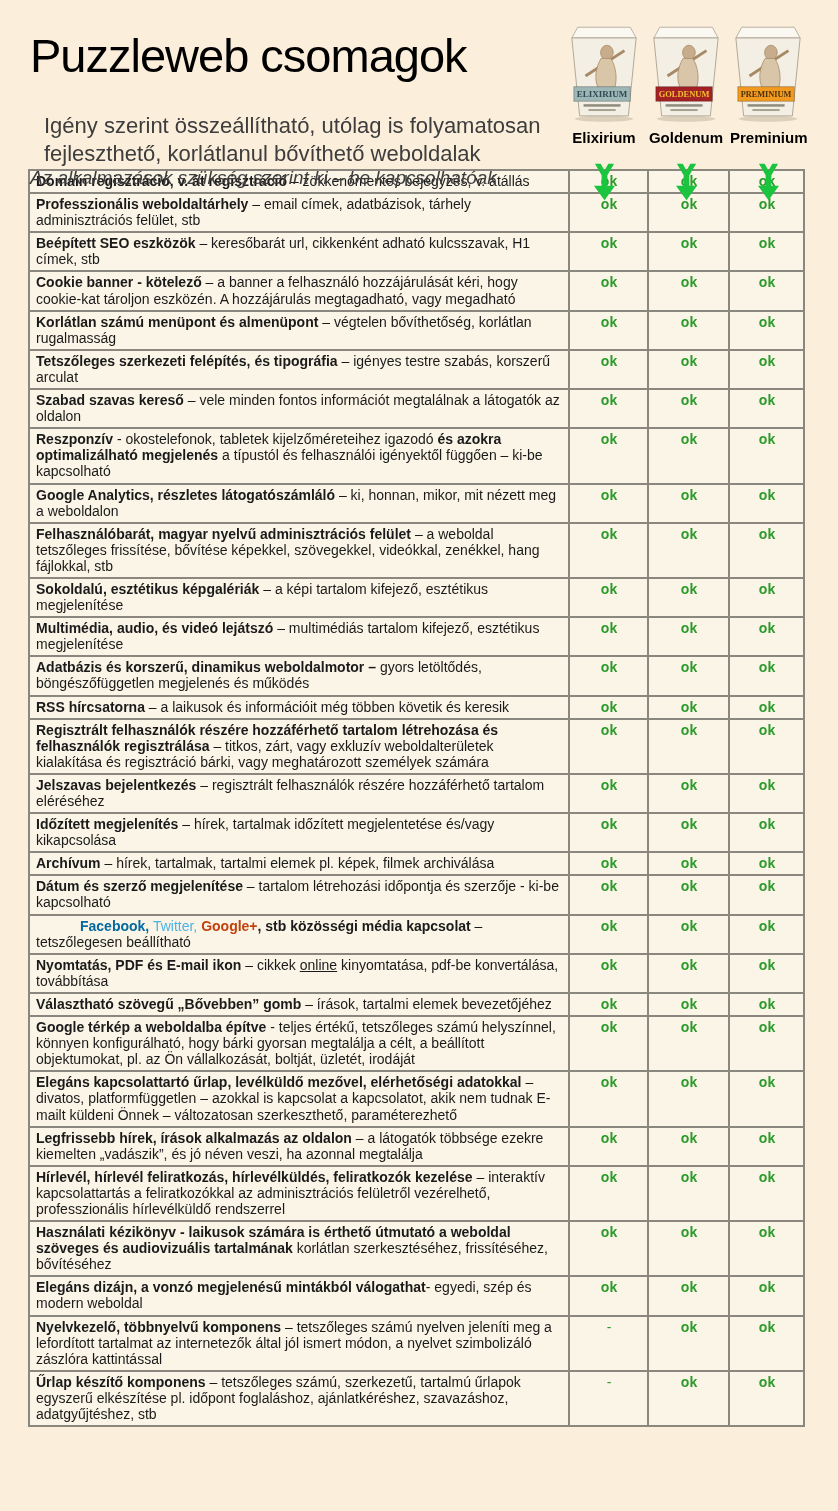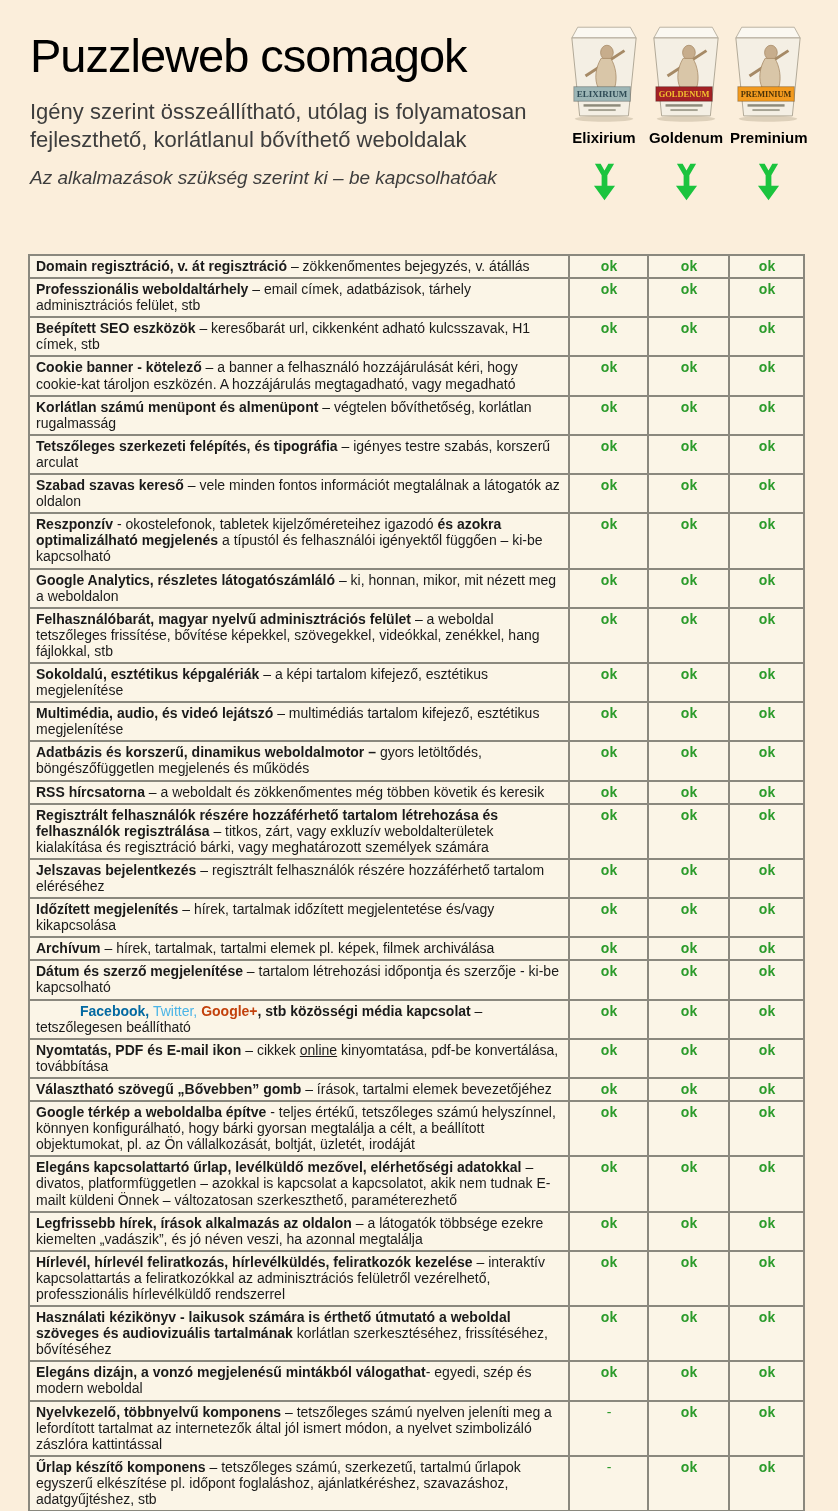--- a/index.html
+++ b/index.html
@@ -5,28 +5,28 @@
   html,body{margin:0;padding:0;}
   body{
     width:838px;
     background:#fbeedb;
     font-family:"Liberation Sans", sans-serif;
     color:#111;
   }
   .page{position:relative;width:838px;min-height:1511px;}
 
   
-  .hdr{position:relative;height:254px;}
+  .hdr{position:relative;height:169px;}
   .title{
     position:absolute;left:30px;top:28px;margin:0;
     font-size:47px;font-weight:400;letter-spacing:-1px;color:#000;
     white-space:nowrap;
   }
   .subtitle{
-    position:absolute;left:30px;top:98px;width:530px;margin:0;
+    position:absolute;left:30px;top:98px;width:530px;margin:14px;
     font-size:22px;line-height:1.27;color:#3d3d3d;
   }
   .note{
     position:absolute;left:30px;top:167px;margin:0;
     font-size:19px;color:#3d3d3d;white-space:nowrap;font-style:italic;
   }
   .pk-wrap{position:absolute;left:566px;top:24px;width:240px;}
   .pk-row{display:flex;justify-content:space-between;}
   .pk-col{width:76px;text-align:center;}
   .pk-name{font-weight:bold;font-size:15px;margin-top:1px;color:#000;}
@@ -218,21 +218,21 @@
           <td class="val ok">ok</td>
           <td class="val ok">ok</td>
         </tr>
         <tr>
           <td class="desc"><span class="b">Adatbázis és korszerű, dinamikus weboldalmotor – </span><span> gyors letöltődés, böngészőfüggetlen megjelenés és működés</span></td>
           <td class="val ok">ok</td>
           <td class="val ok">ok</td>
           <td class="val ok">ok</td>
         </tr>
         <tr>
-          <td class="desc"><span class="b">RSS hírcsatorna</span><span> – a weboldalt és zökkenőmentes még többen követik és keresik</span></td>
+          <td class="desc"><span class="b">RSS hírcsatorna</span><span> – a laikusok és információit még többen követik és keresik</span></td>
           <td class="val ok">ok</td>
           <td class="val ok">ok</td>
           <td class="val ok">ok</td>
         </tr>
         <tr>
           <td class="desc"><span class="b">Regisztrált felhasználók részére hozzáférhető tartalom létrehozása és felhasználók regisztrálása</span><span> – titkos, zárt, vagy exkluzív weboldalterületek kialakítása és regisztráció bárki, vagy meghatározott személyek számára</span></td>
           <td class="val ok">ok</td>
           <td class="val ok">ok</td>
           <td class="val ok">ok</td>
         </tr>

